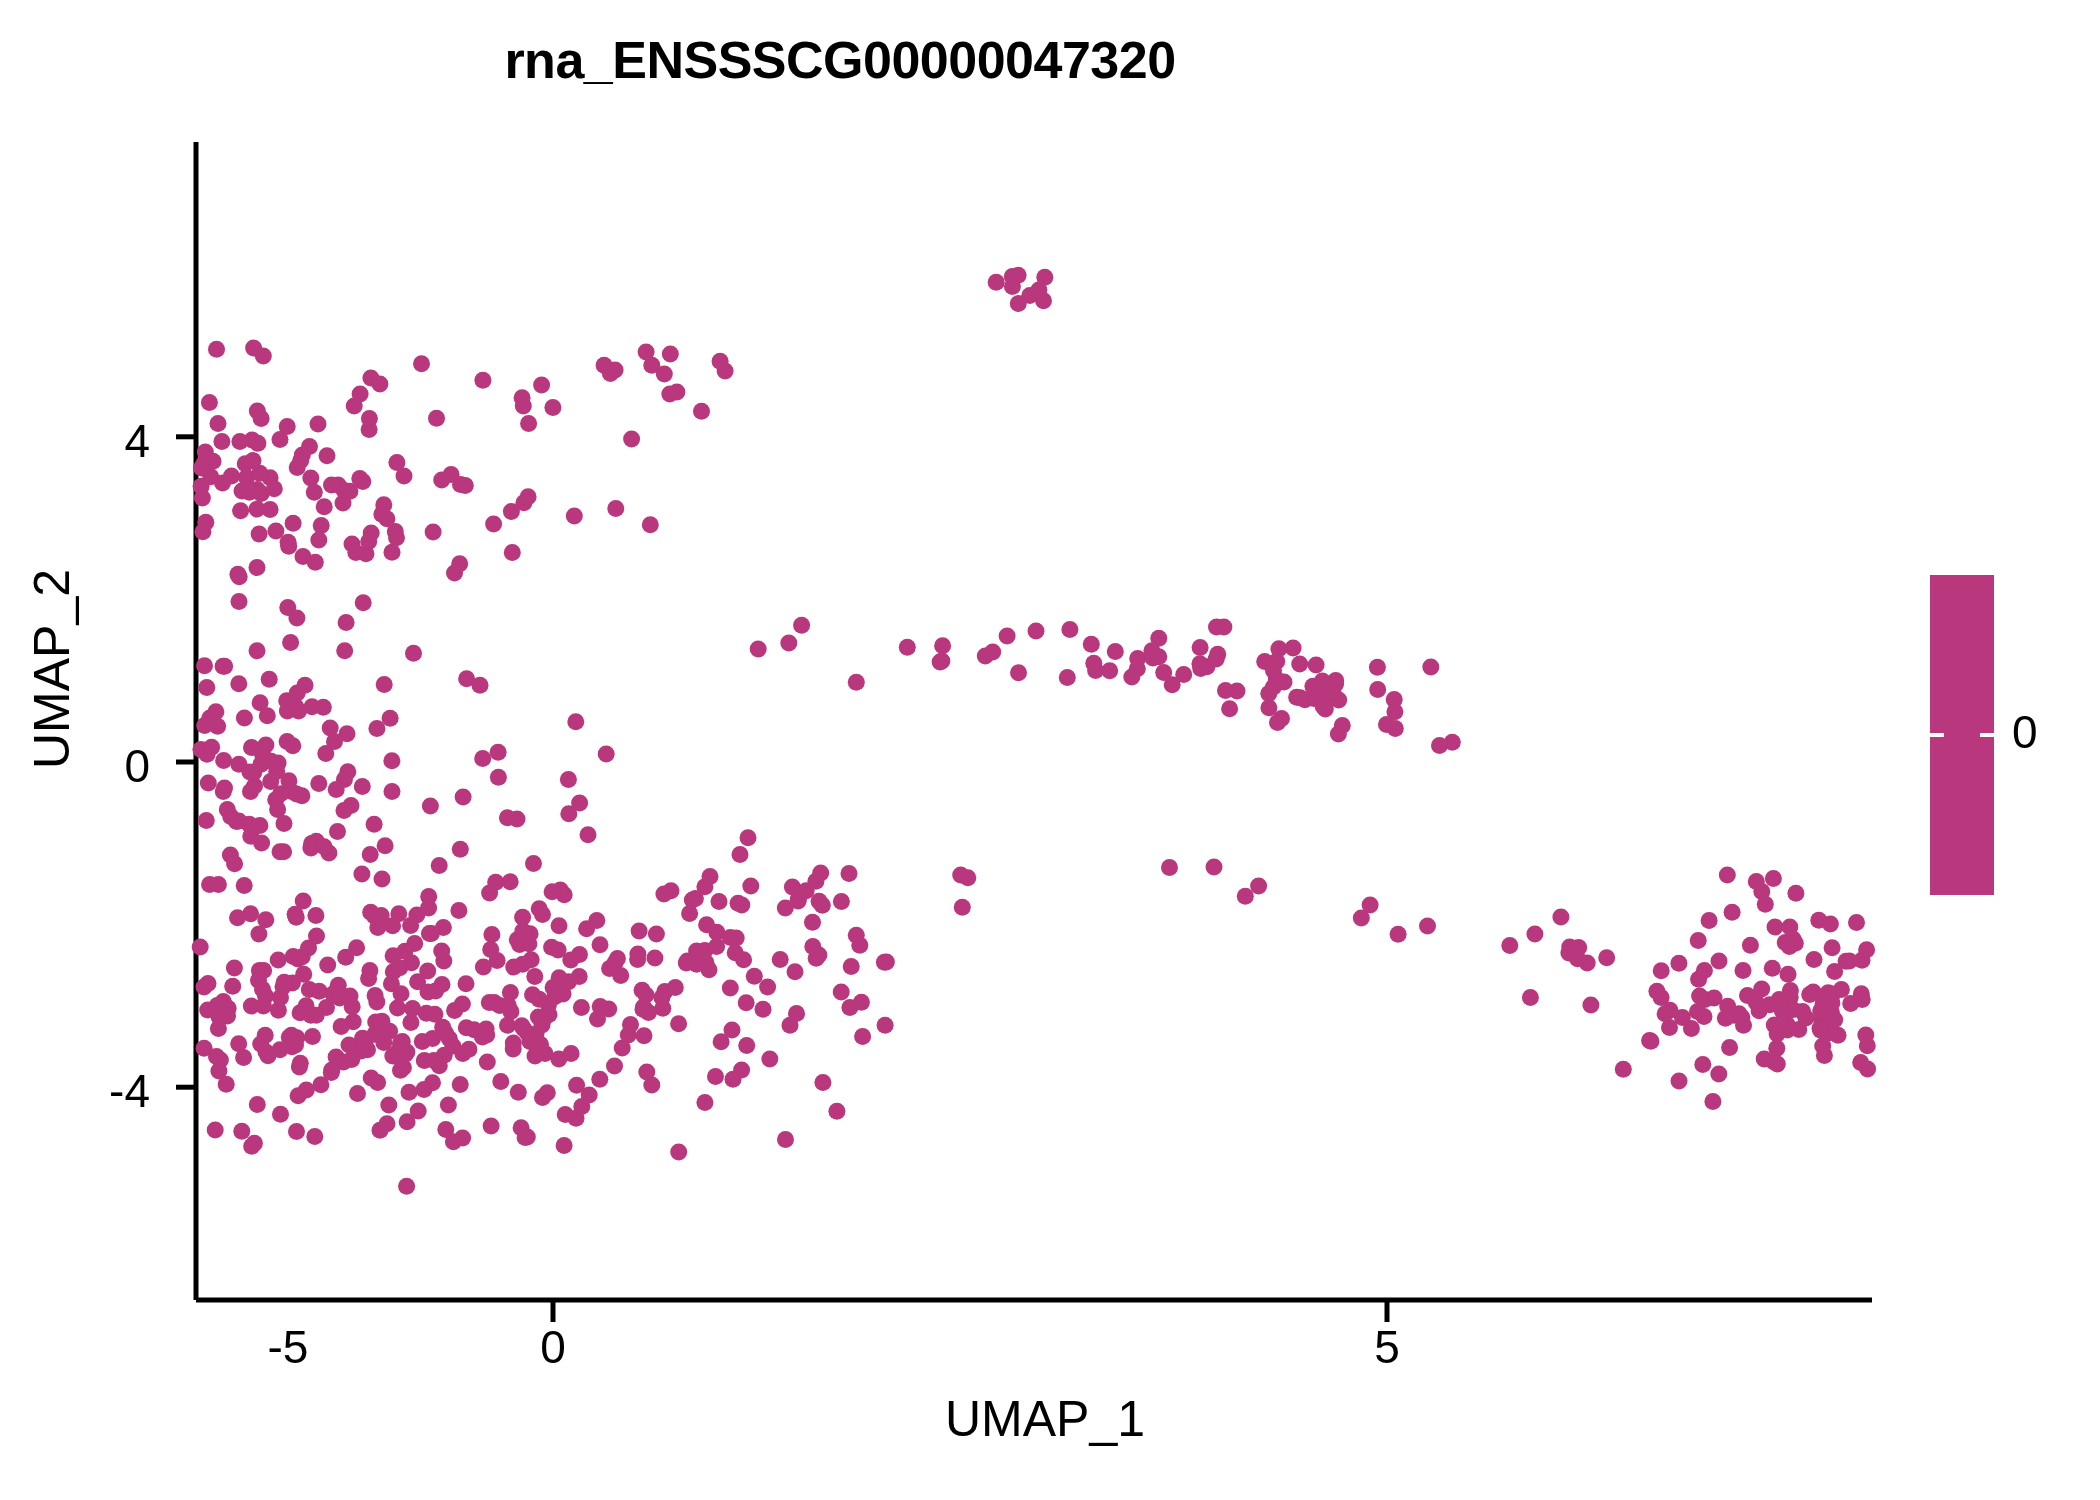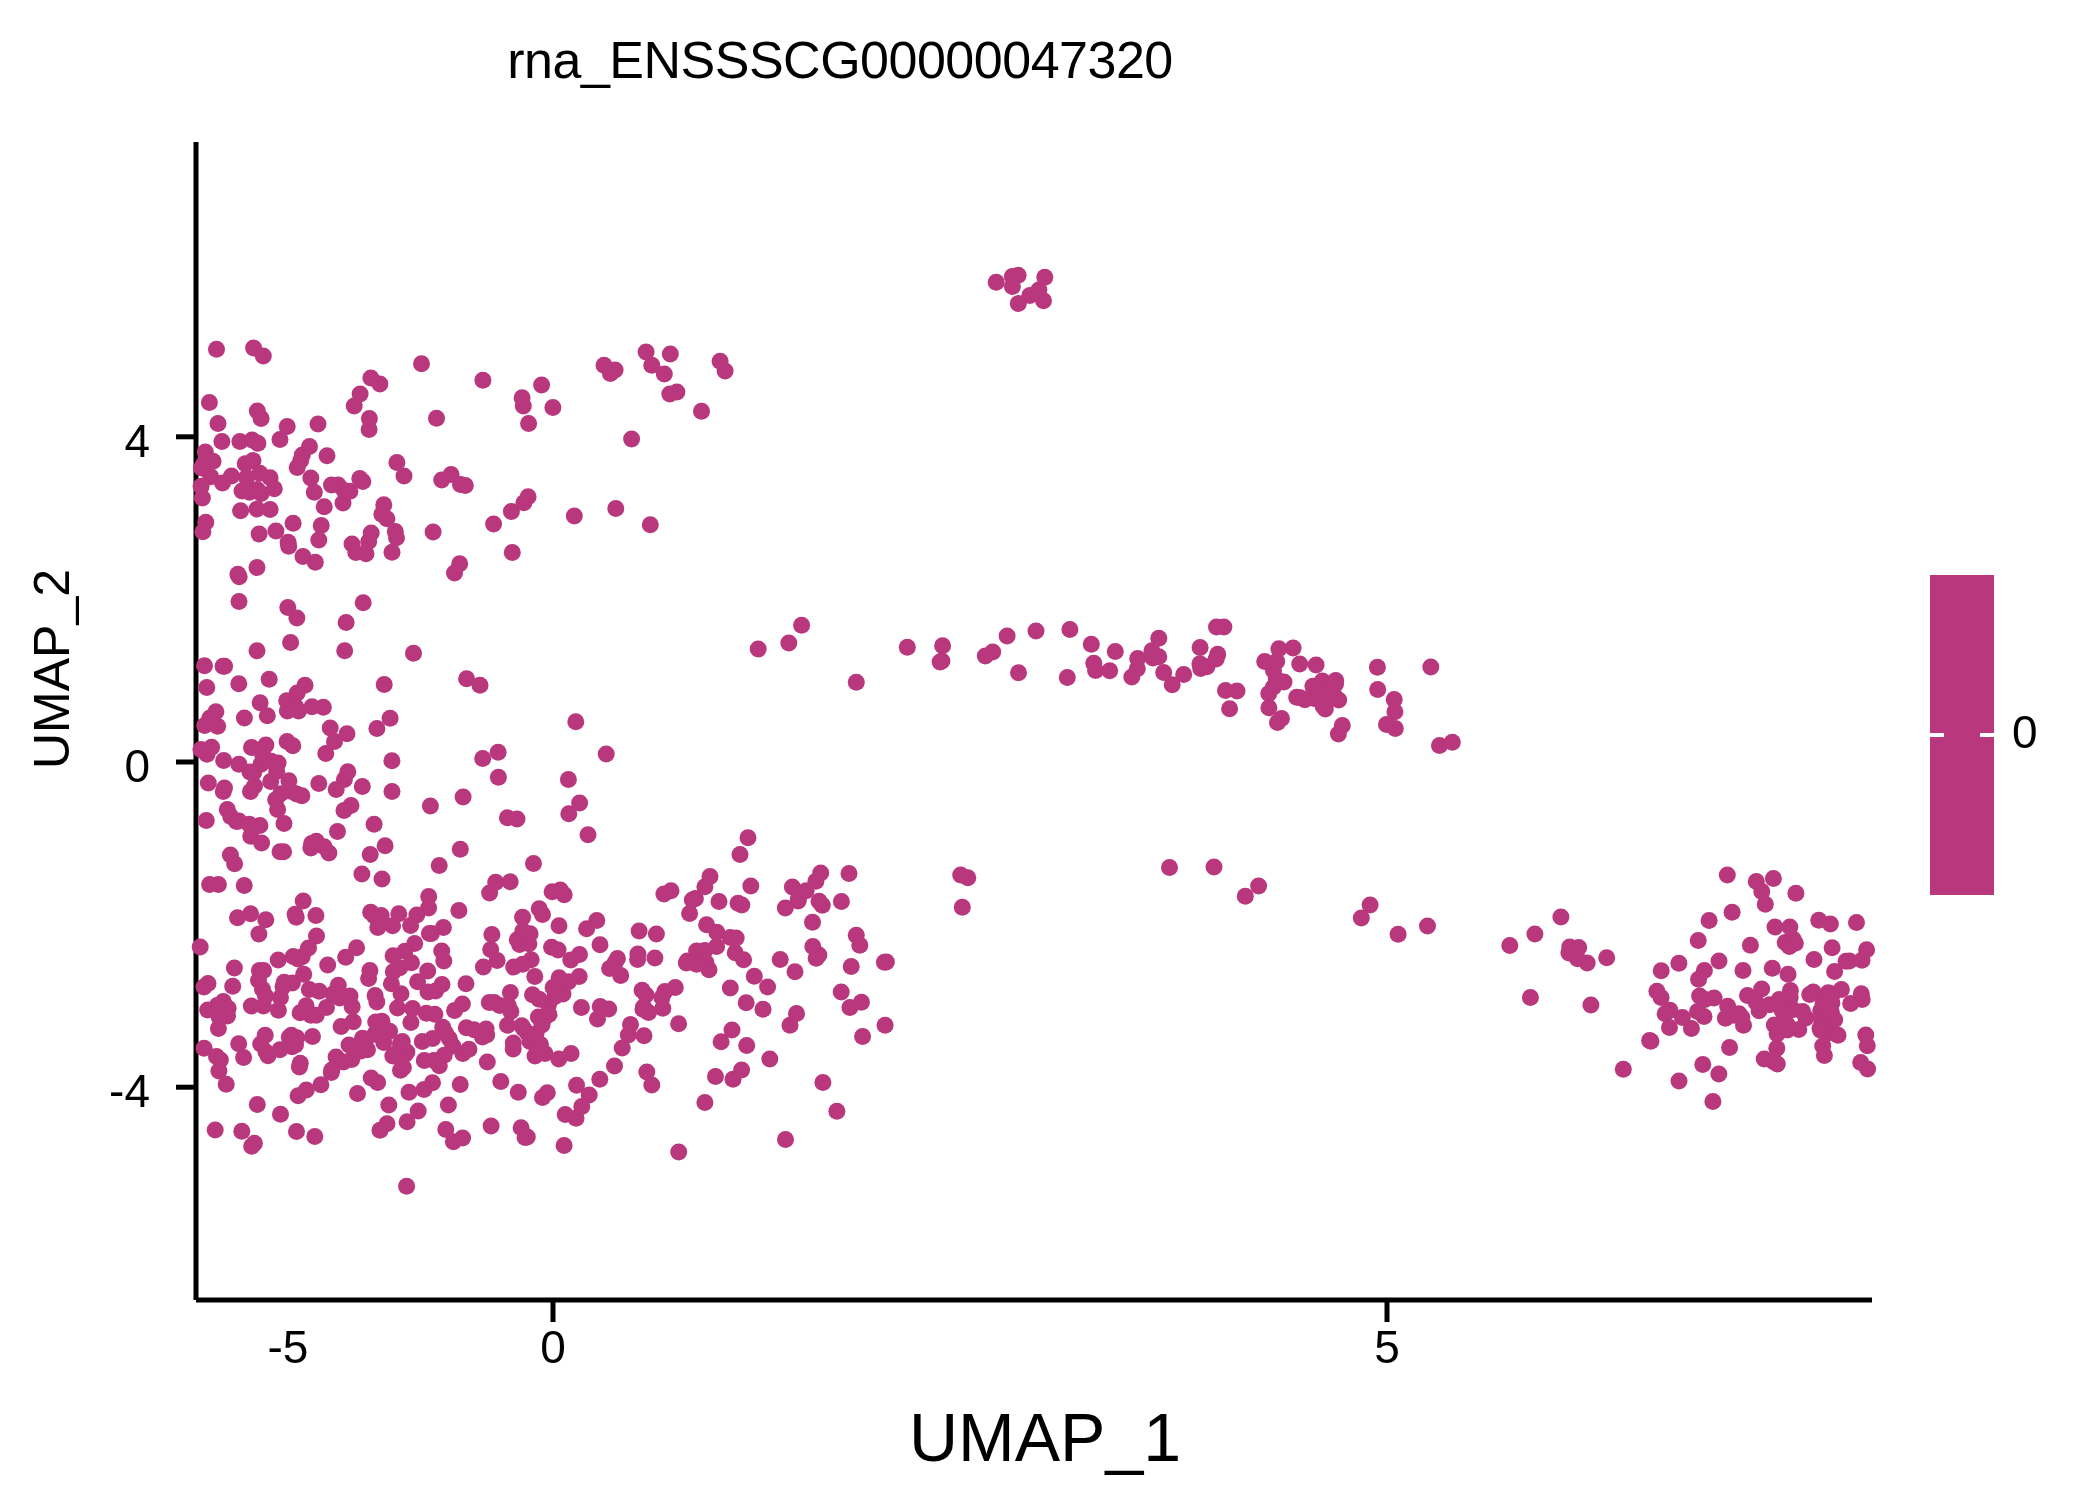--- a/index.html
+++ b/index.html
@@ -19,21 +19,21 @@
     height: 1500px;
     background: #ffffff;
   }
   #plot-title {
     position: absolute;
     left: 0;
     top: 30px;
     width: 1680px;
     text-align: center;
     font-size: 52px;
-    font-weight: normal;
+    font-weight: bold;
     color: #000000;
     letter-spacing: -0.5px;
     white-space: nowrap;
   }
   #scatter-svg {
     position: absolute;
     left: 0;
     top: 0;
   }
   #y-axis-label {
@@ -47,24 +47,23 @@
     font-size: 50px;
     color: #000000;
     white-space: nowrap;
   }
   #x-axis-label {
     position: absolute;
     left: 595px;
     top: 1390px;
     width: 900px;
     text-align: center;
-    font-size: 68px;
+    font-size: 50px;
     color: #000000;
     white-space: nowrap;
-    margin-top: 8px;
   }
   .tick-label-y {
     position: absolute;
     width: 120px;
     text-align: right;
     font-size: 46px;
     color: #000000;
   }
   .tick-label-x {
     position: absolute;

